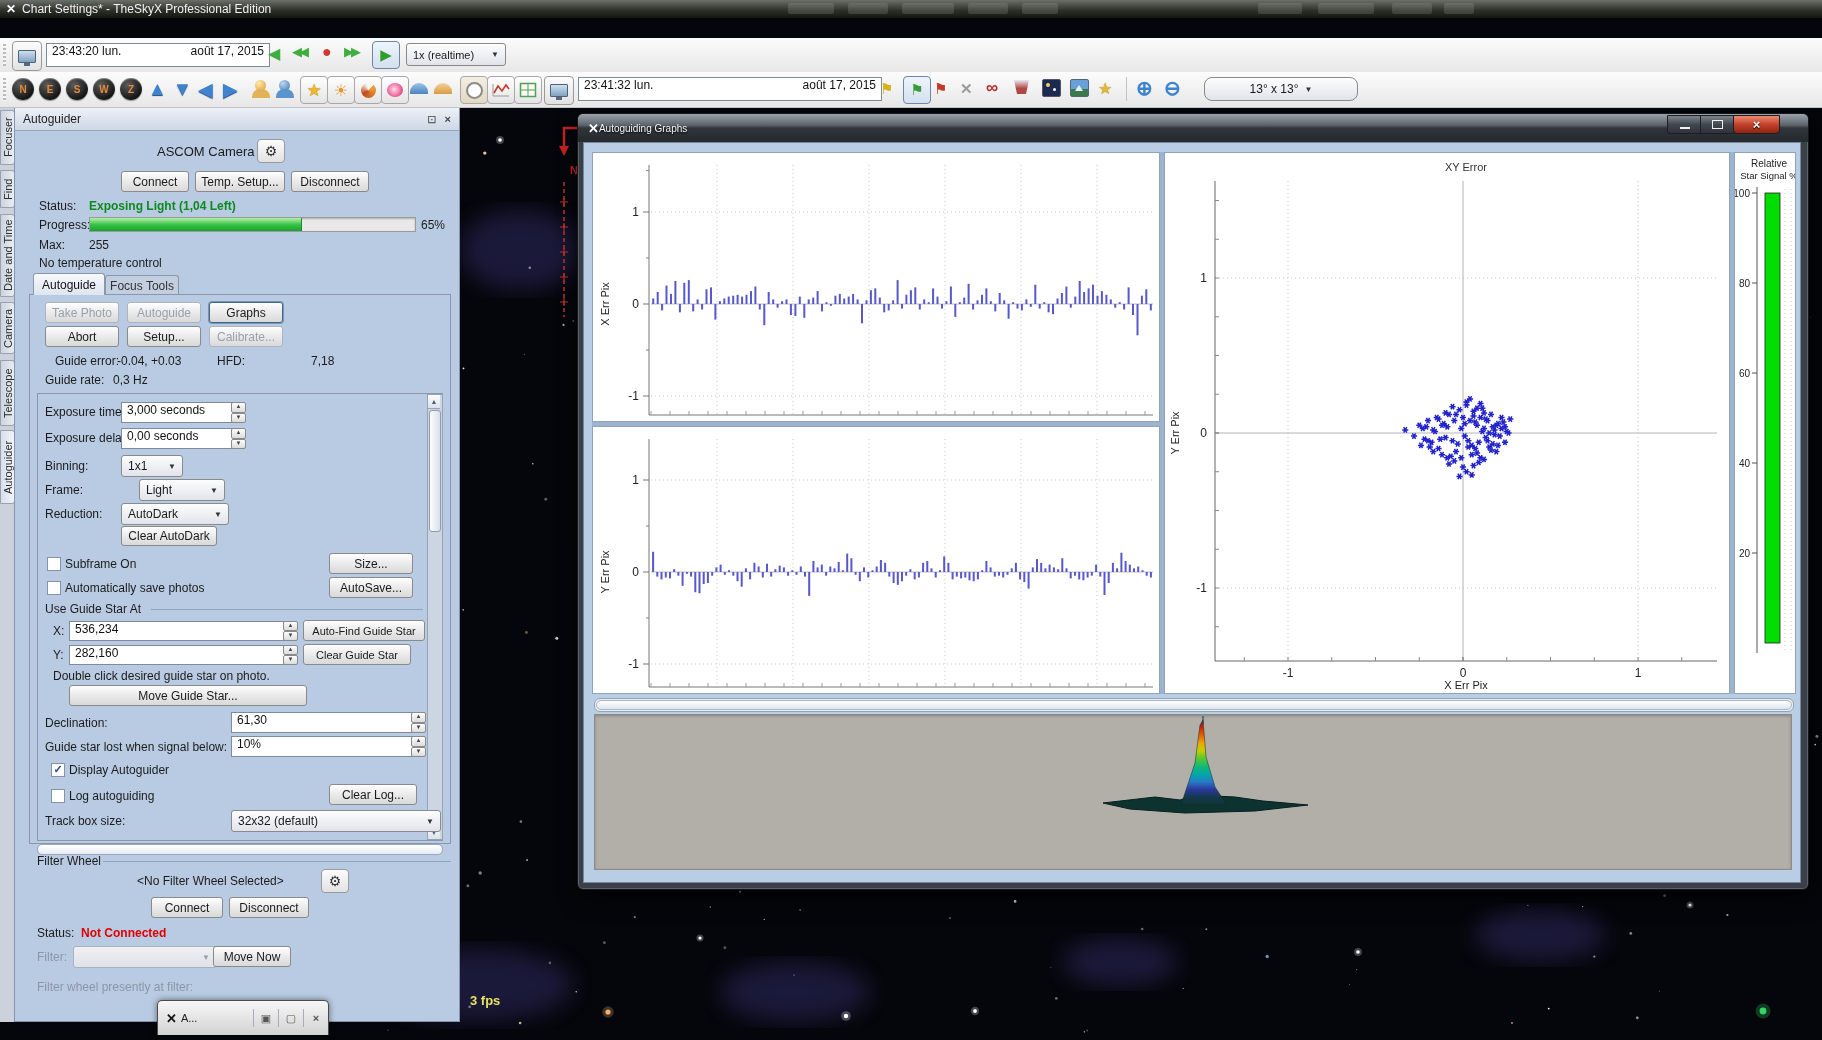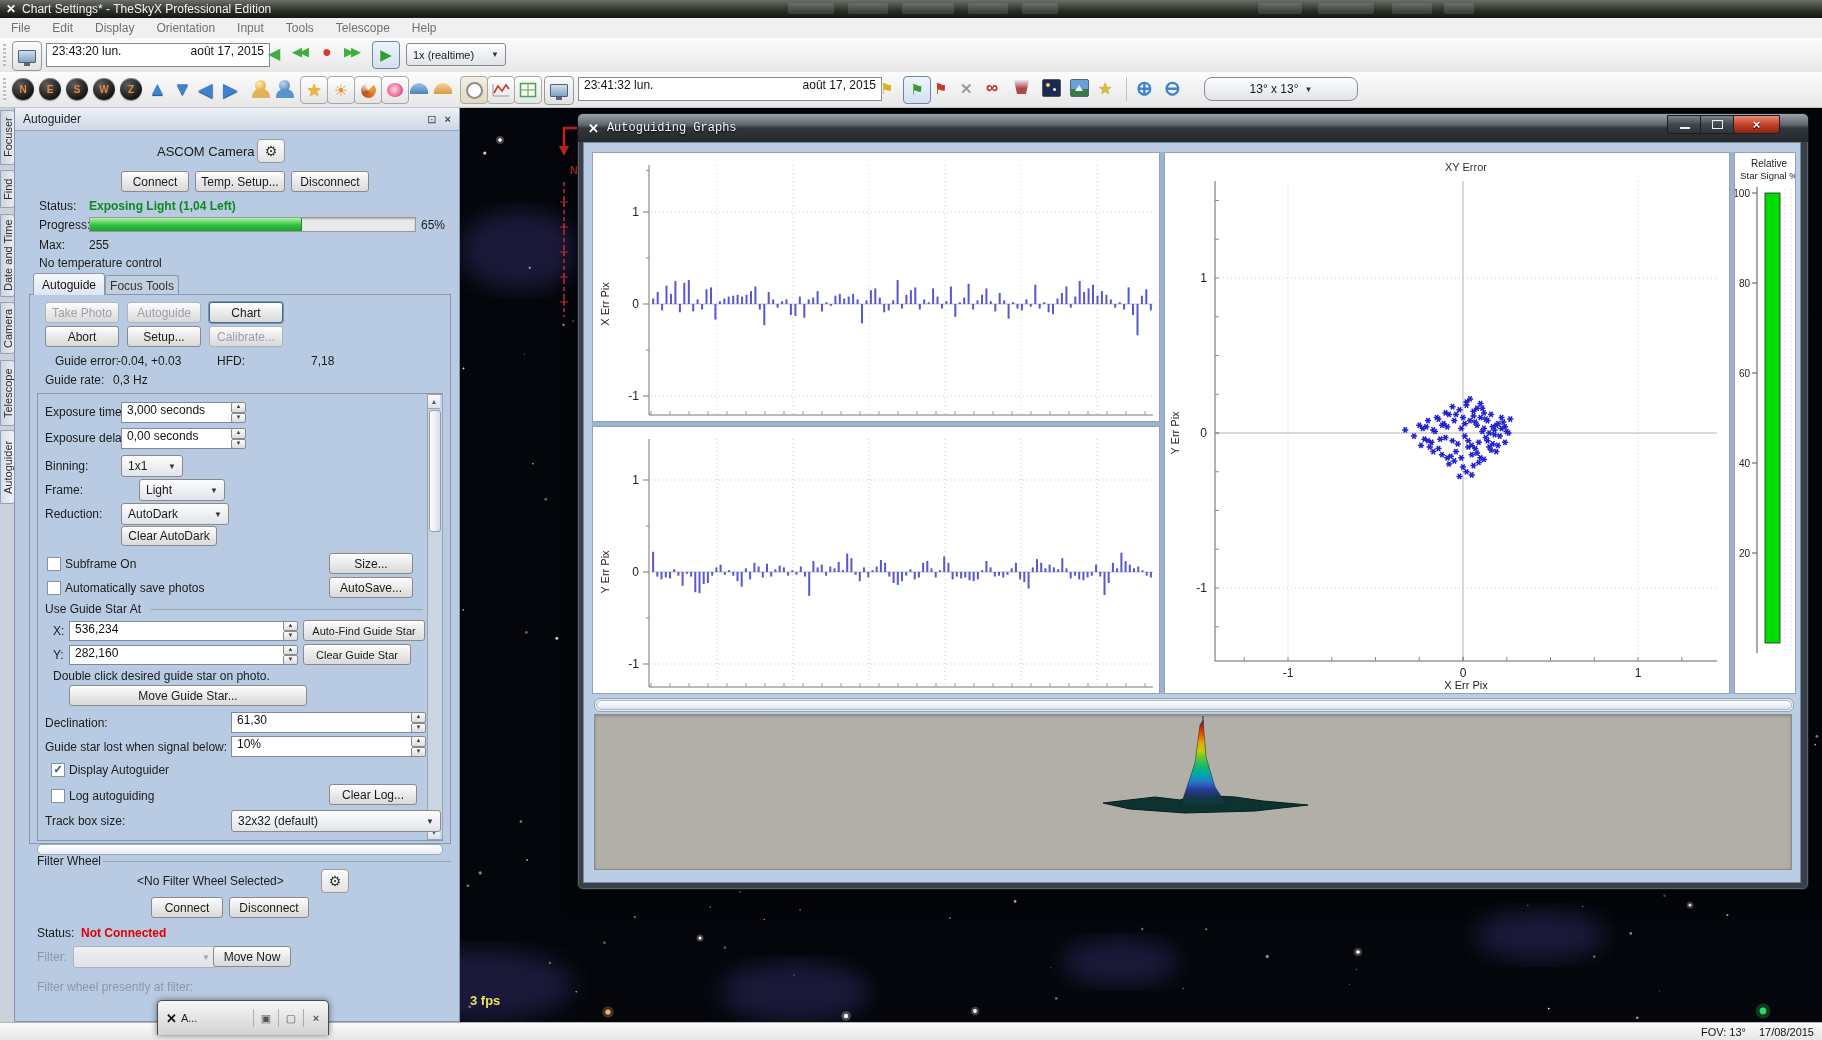--- a/index.html
+++ b/index.html
@@ -87,21 +87,21 @@
   .hpill{position:absolute;height:9px;border:1px solid #9aa6ba;border-radius:5px;
     background:linear-gradient(#ffffff,#e7ecf3);}
   
   #gwin{position:absolute;left:577px;top:113px;width:1230px;height:775px;z-index:5;
     border:1px solid #14161a;border-radius:6px;
     box-shadow:0 0 0 1px rgba(255,255,255,.18) inset, 4px 8px 22px rgba(0,0,0,.65);
     background:linear-gradient(#86929c,#4a5159 26px,#3a4047 27px,#39404a);}
   #gtitle{position:absolute;left:0;top:0;width:100%;height:28px;display:flex;align-items:center;
     background:linear-gradient(#9aa3ab,#5b636b 40%,#31363c 50%,#272b30 90%);border-radius:6px 6px 0 0;}
   #gtitle .logo{color:#fff;font-weight:bold;font-size:13px;margin-left:10px;}
-  #gtitle .t{color:#f5f5f5;font-size:12px;margin-left:8px;text-shadow:0 1px 2px #000;font-family:Liberation Mono, monospace;}
+  #gtitle .t{color:#f5f5f5;font-size:10px;text-shadow:0 1px 2px #000;}
   .winbtn{position:absolute;top:1px;height:17px;border:1px solid #1c1e22;
     display:flex;align-items:center;justify-content:center;
     background:linear-gradient(#7d858d,#41474e 50%,#2e3339);}
   .winbtn.close{background:linear-gradient(#eb8a72,#c3422a 50%,#8f2413);}
   #gcontent{position:absolute;left:5px;top:28px;width:1218px;height:741px;background:#b9cde4;
     border:1px solid #77889e;box-sizing:border-box;}
   .chartpane{position:absolute;background:#fff;border:1px solid #93a3b6;box-sizing:border-box;}
   svg text{font-family:"Liberation Sans",sans-serif;}
   #graypane{position:absolute;background:#b2afa9;border:1px solid #8e8c86;box-sizing:border-box;
     box-shadow:inset 0 1px 3px rgba(0,0,0,.25);}
@@ -505,30 +505,20 @@
       <i class="ghost" style="left:902px;width:52px"></i>
         <i class="ghost" style="left:968px;width:40px"></i>
       <i class="ghost" style="left:1022px;width:36px"></i>
         <i class="ghost" style="left:1258px;width:44px"></i>
       <i class="ghost" style="left:1318px;width:56px"></i>
         <i class="ghost" style="left:1392px;width:40px"></i>
       <i class="ghost" style="left:1444px;width:30px"></i>
     </span>
   </div>
 
-  <div id="menubar">
-    <span>File</span>
-    <span>Edit</span>
-    <span>Display</span>
-    <span>Orientation</span>
-    <span>Input</span>
-    <span>Tools</span>
-    <span>Telescope</span>
-    <span>Help</span>
-  </div>
 
   <div id="toolbar1" class="toolbar">
     <i class="grip"></i>
     <div class="icobtn" style="left:12px;top:3px;width:28px;height:28px">
       <span class="monitor"></span>
     </div>
     <div class="fld" style="left:46px;top:5px;width:212px;height:22px">
       <span>23:43:20 lun.</span>
       <span style="margin-left:auto">août 17, 2015</span>
     </div>
@@ -676,21 +666,21 @@
     <div class="tab on" style="left:18px;top:165px;width:70px">
         <span>Autoguide</span>
       </div>
     <div class="tab off" style="left:90px;top:165px;width:72px">
         <span>Focus Tools</span>
       </div>
     <div class="panelbox" style="left:14px;top:186px;width:420px;height:548px;background:none"></div>
 
     <div class="btn dis" style="left:30px;top:194px;width:72px;height:19px">Take Photo</div>
     <div class="btn dis" style="left:112px;top:194px;width:72px;height:19px">Autoguide</div>
-    <div class="btn def" style="left:194px;top:194px;width:72px;height:19px">Chart</div>
+    <div class="btn def" style="left:194px;top:194px;width:72px;height:19px">Graphs</div>
     <div class="btn" style="left:30px;top:218px;width:72px;height:19px">Abort</div>
     <div class="btn" style="left:112px;top:218px;width:72px;height:19px">Setup...</div>
     <div class="btn dis" style="left:194px;top:218px;width:72px;height:19px">Calibrate...</div>
 
     <span class="lbl" style="left:40px;top:246px">Guide error:</span>
     <span class="lbl" style="left:102px;top:246px">-0.04, +0.03</span>
     <span class="lbl" style="left:202px;top:246px">HFD:</span>
     <span class="lbl" style="left:296px;top:246px">7,18</span>
     <span class="lbl" style="left:30px;top:265px">Guide rate:</span>
     <span class="lbl" style="left:98px;top:265px">0,3 Hz</span>
@@ -1281,17 +1271,13 @@
   <div id="fps">3 fps</div>
 
   <div id="miniwin">
     <span class="logo">✕</span>
     <span class="t">A...</span>
     <span class="mbtn">▣</span>
     <span class="mbtn">▢</span>
     <span class="mbtn" style="font-weight:bold">×</span>
   </div>
 
-  <div id="statusbar">
-    <span class="abs" style="right:76px;top:3px">FOV: 13°</span>
-    <span class="abs" style="right:8px;top:3px">17/08/2015</span>
-  </div>
 </div>
 
 </body></html>

